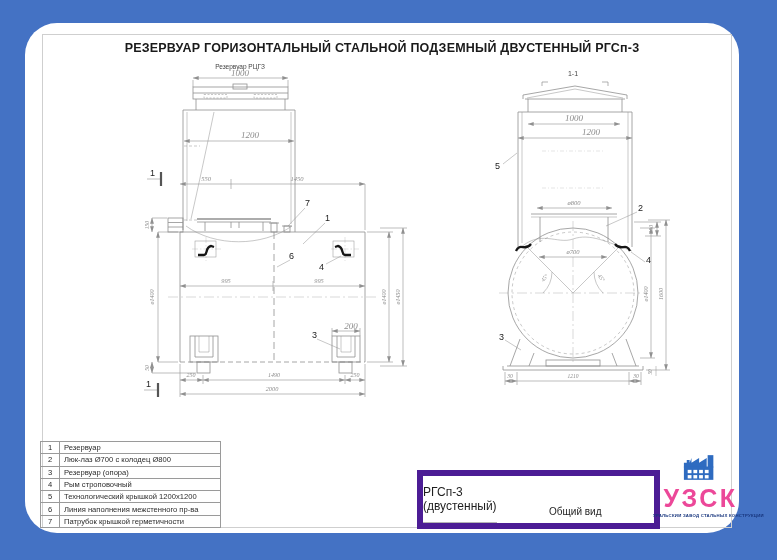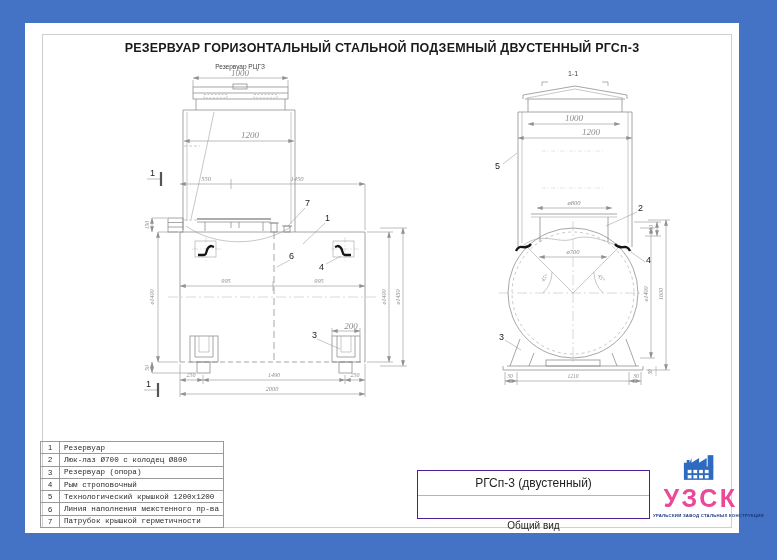--- a/index.html
+++ b/index.html
@@ -1,31 +1,31 @@
 <!DOCTYPE html>
 <html><head>
 <meta charset="utf-8">
 <style>
   html,body{margin:0;padding:0;}
   body{width:777px;height:560px;font-family:"Liberation Sans",sans-serif;}
   #stage{position:relative;width:777px;height:560px;background:#4472c4;overflow:hidden;}
-  #sheet{position:absolute;left:25px;top:23px;width:714px;height:510px;background:#ffffff;}
+  #sheet{position:absolute;left:25px;top:23px;width:714px;height:510px;background:#ffffff;border-radius:32px;}
   #frame{position:absolute;left:17px;top:11px;width:688px;height:492px;border:1px solid #cfcfcf;}
   #main-title{position:absolute;left:20px;top:18px;width:674px;text-align:center;
     font-size:12.5px;font-weight:bold;color:#1a1a1a;letter-spacing:.2px;}
   #drawing-svg{position:absolute;left:0;top:0;}
   
   #parts-table{position:absolute;left:15px;top:418px;border-collapse:collapse;}
   #parts-table td{border:1px solid #9a9a9a;font-size:7.6px;color:#2b2b2b;
     height:11.3px;padding:0 4px;white-space:nowrap;}
   #parts-table td.num{width:14px;text-align:center;padding:0 2px;}
-  #parts-table td.nm{width:152px;font-family:Liberation Mono, monospace;}
+  #parts-table td.nm{width:152px;}
   
-  #title-block{position:absolute;left:392px;top:447px;width:231px;height:47px;border:1px solid #4c1d95;
-    display:flex;flex-direction:column;}
+  #title-block{position:absolute;left:392px;top:447px;width:231px;height:47px;border:6px solid #4c1d95;
+    display:flex;flex-direction:row;}
   #title-block .row1{flex:0 0 24px;border-bottom:1px solid #b5b5b5;display:flex;align-items:center;justify-content:center;
     font-size:12px;color:#1f1f1f;}
   #title-block .row2{flex:1;display:flex;align-items:center;justify-content:center;font-size:10px;color:#1f1f1f;margin-top:24px;}
   
   #logo{position:absolute;left:628px;top:431px;width:95px;text-align:center;}
   #logo .abbr{font-size:25px;font-weight:800;color:#ec4899;letter-spacing:2.5px;line-height:1;margin-top:1px;}
   #logo .tagline{font-size:4.3px;font-weight:bold;color:#17357d;letter-spacing:.25px;white-space:nowrap;margin-top:1.5px;}
   
   .dim{font-family:"Liberation Serif",serif;font-style:italic;fill:#8b8b8b;}
   .dim-b{font-family:"Liberation Serif",serif;font-style:italic;fill:#8b8b8b;font-size:9px;}

